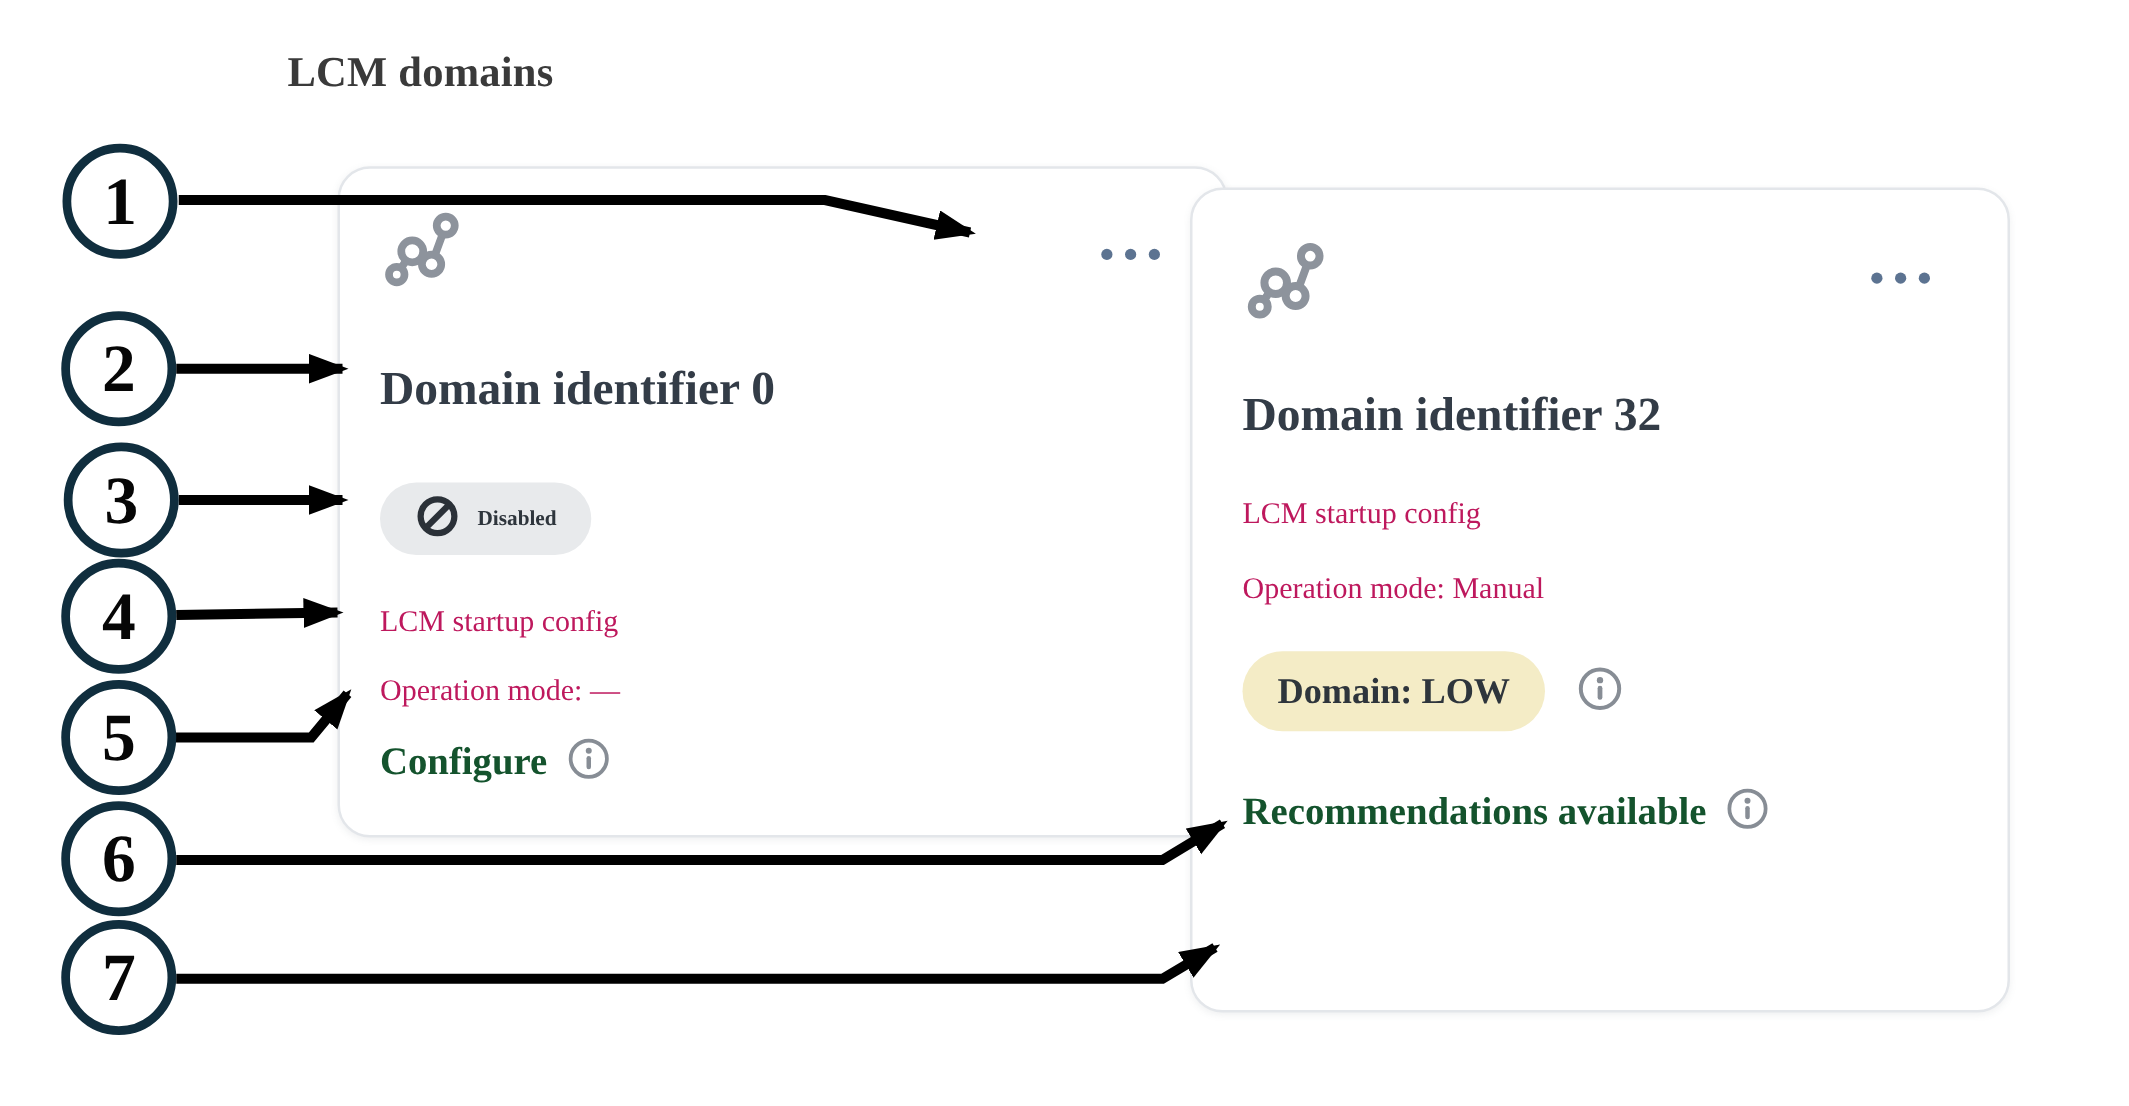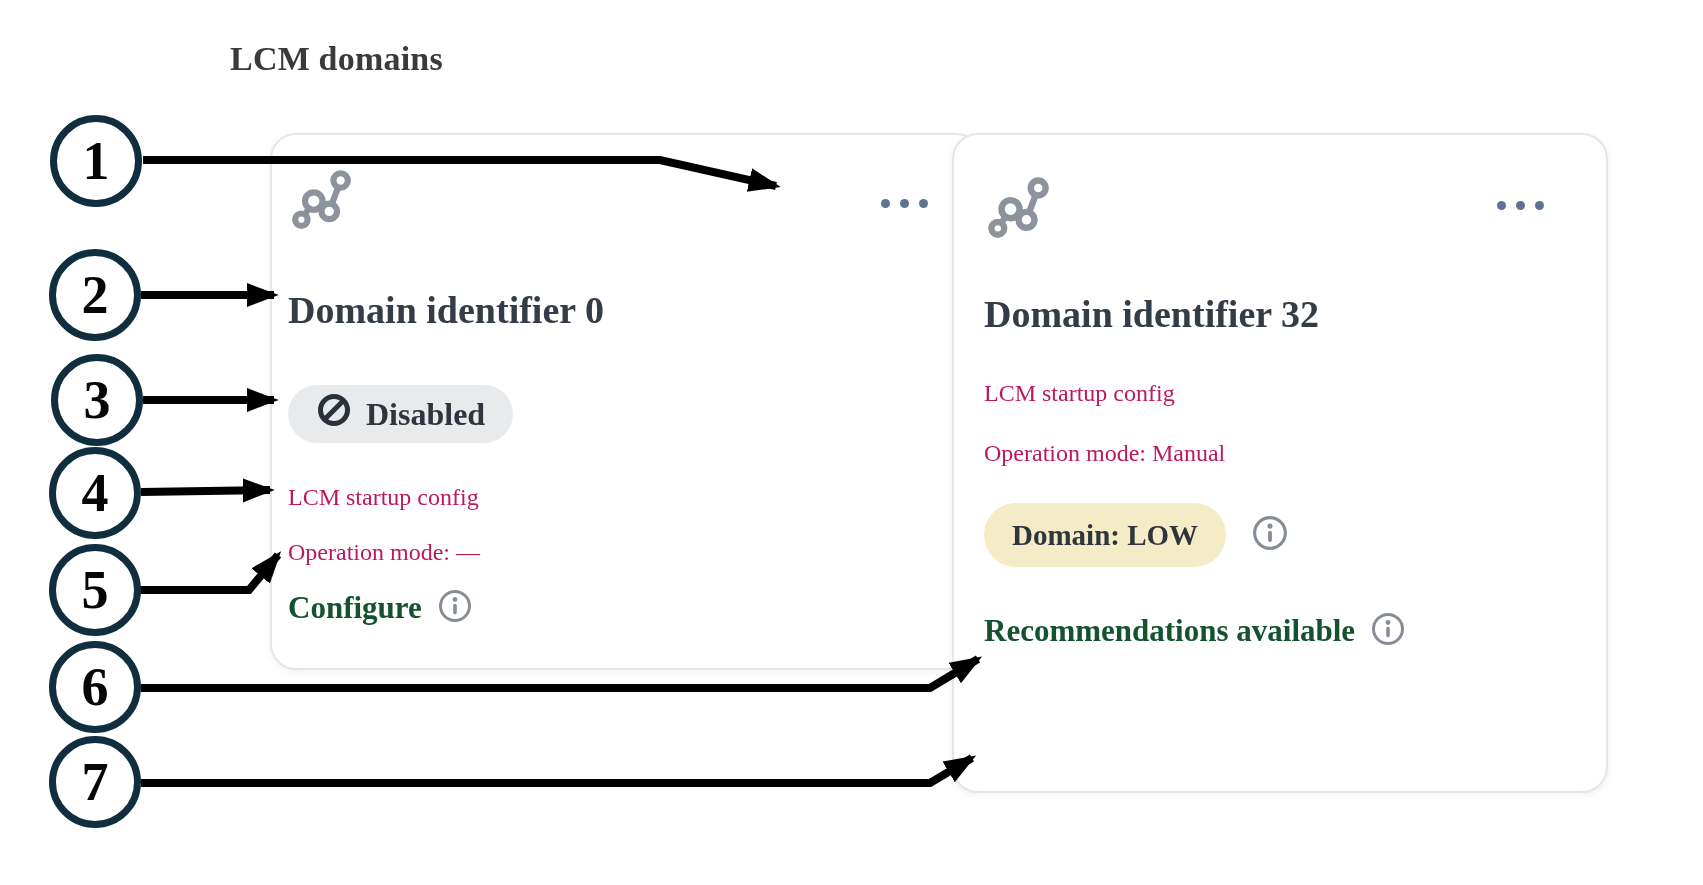--- a/index.html
+++ b/index.html
@@ -10,32 +10,32 @@
   }
   .page-title{
     position:absolute;left:218px;top:40px;font-size:34px;font-weight:700;color:#3a3a3a;
     letter-spacing:.2px;
   }
   
   .card{
     position:absolute;background:#fff;border:2px solid #e3e6ea;border-radius:26px;
     box-shadow:0 2px 6px rgba(120,130,140,.12);box-sizing:border-box;z-index:1;
   }
-  .card-a{left:258px;top:133px;width:712px;height:537px;padding:30px 36px 0 16px;}
-  .card-b{left:940px;top:133px;width:656px;height:660px;padding:37px 36px 0 30px;}
+  .card-a{left:258px;top:133px;width:712px;height:537px;padding:30px 36px 0 32px;}
+  .card-b{left:940px;top:150px;width:656px;height:660px;padding:37px 36px 0 40px;}
   .menu-dots{position:absolute;display:flex;gap:10px;cursor:pointer;}
   .card-a .menu-dots{top:64px;right:52px;}
   .card-b .menu-dots{top:66px;right:62px;}
   .menu-dots i{width:9px;height:9px;border-radius:50%;background:#5c7391;display:block;}
   .card-title{font-size:38px;font-weight:700;color:#333c47;line-height:46px;}
   .card-a .card-title{margin-top:52px;}
   .card-b .card-title{margin-top:47px;}
   .badge{
     display:inline-flex;align-items:center;gap:14px;padding:0 28px;height:58px;
-    border-radius:34px;font-size:32px;font-weight:700;color:#2e353c;box-sizing:border-box;
+    border-radius:34px;font-size:17px;font-weight:700;color:#2e353c;box-sizing:border-box;
   }
   .badge-disabled{background:#e8eaec;margin-top:52px;}
   .badge-enabled{background:#dcecf9;margin-top:58px;height:60px;}
   .badge-urgency{background:#f4ecc6;height:64px;font-size:29px;}
   .bline{font-size:24px;color:#be185d;line-height:36px;}
   .card-a .l1{margin-top:36px;} .card-a .l2{margin-top:19px;}
   .card-b .l1{margin-top:38px;} .card-b .l2{margin-top:24px;}
   .action-row{display:flex;align-items:center;gap:16px;}
   .card-a .action-row{margin-top:18px;height:40px;}
   .urgency-row{display:flex;align-items:center;gap:26px;margin-top:32px;}

